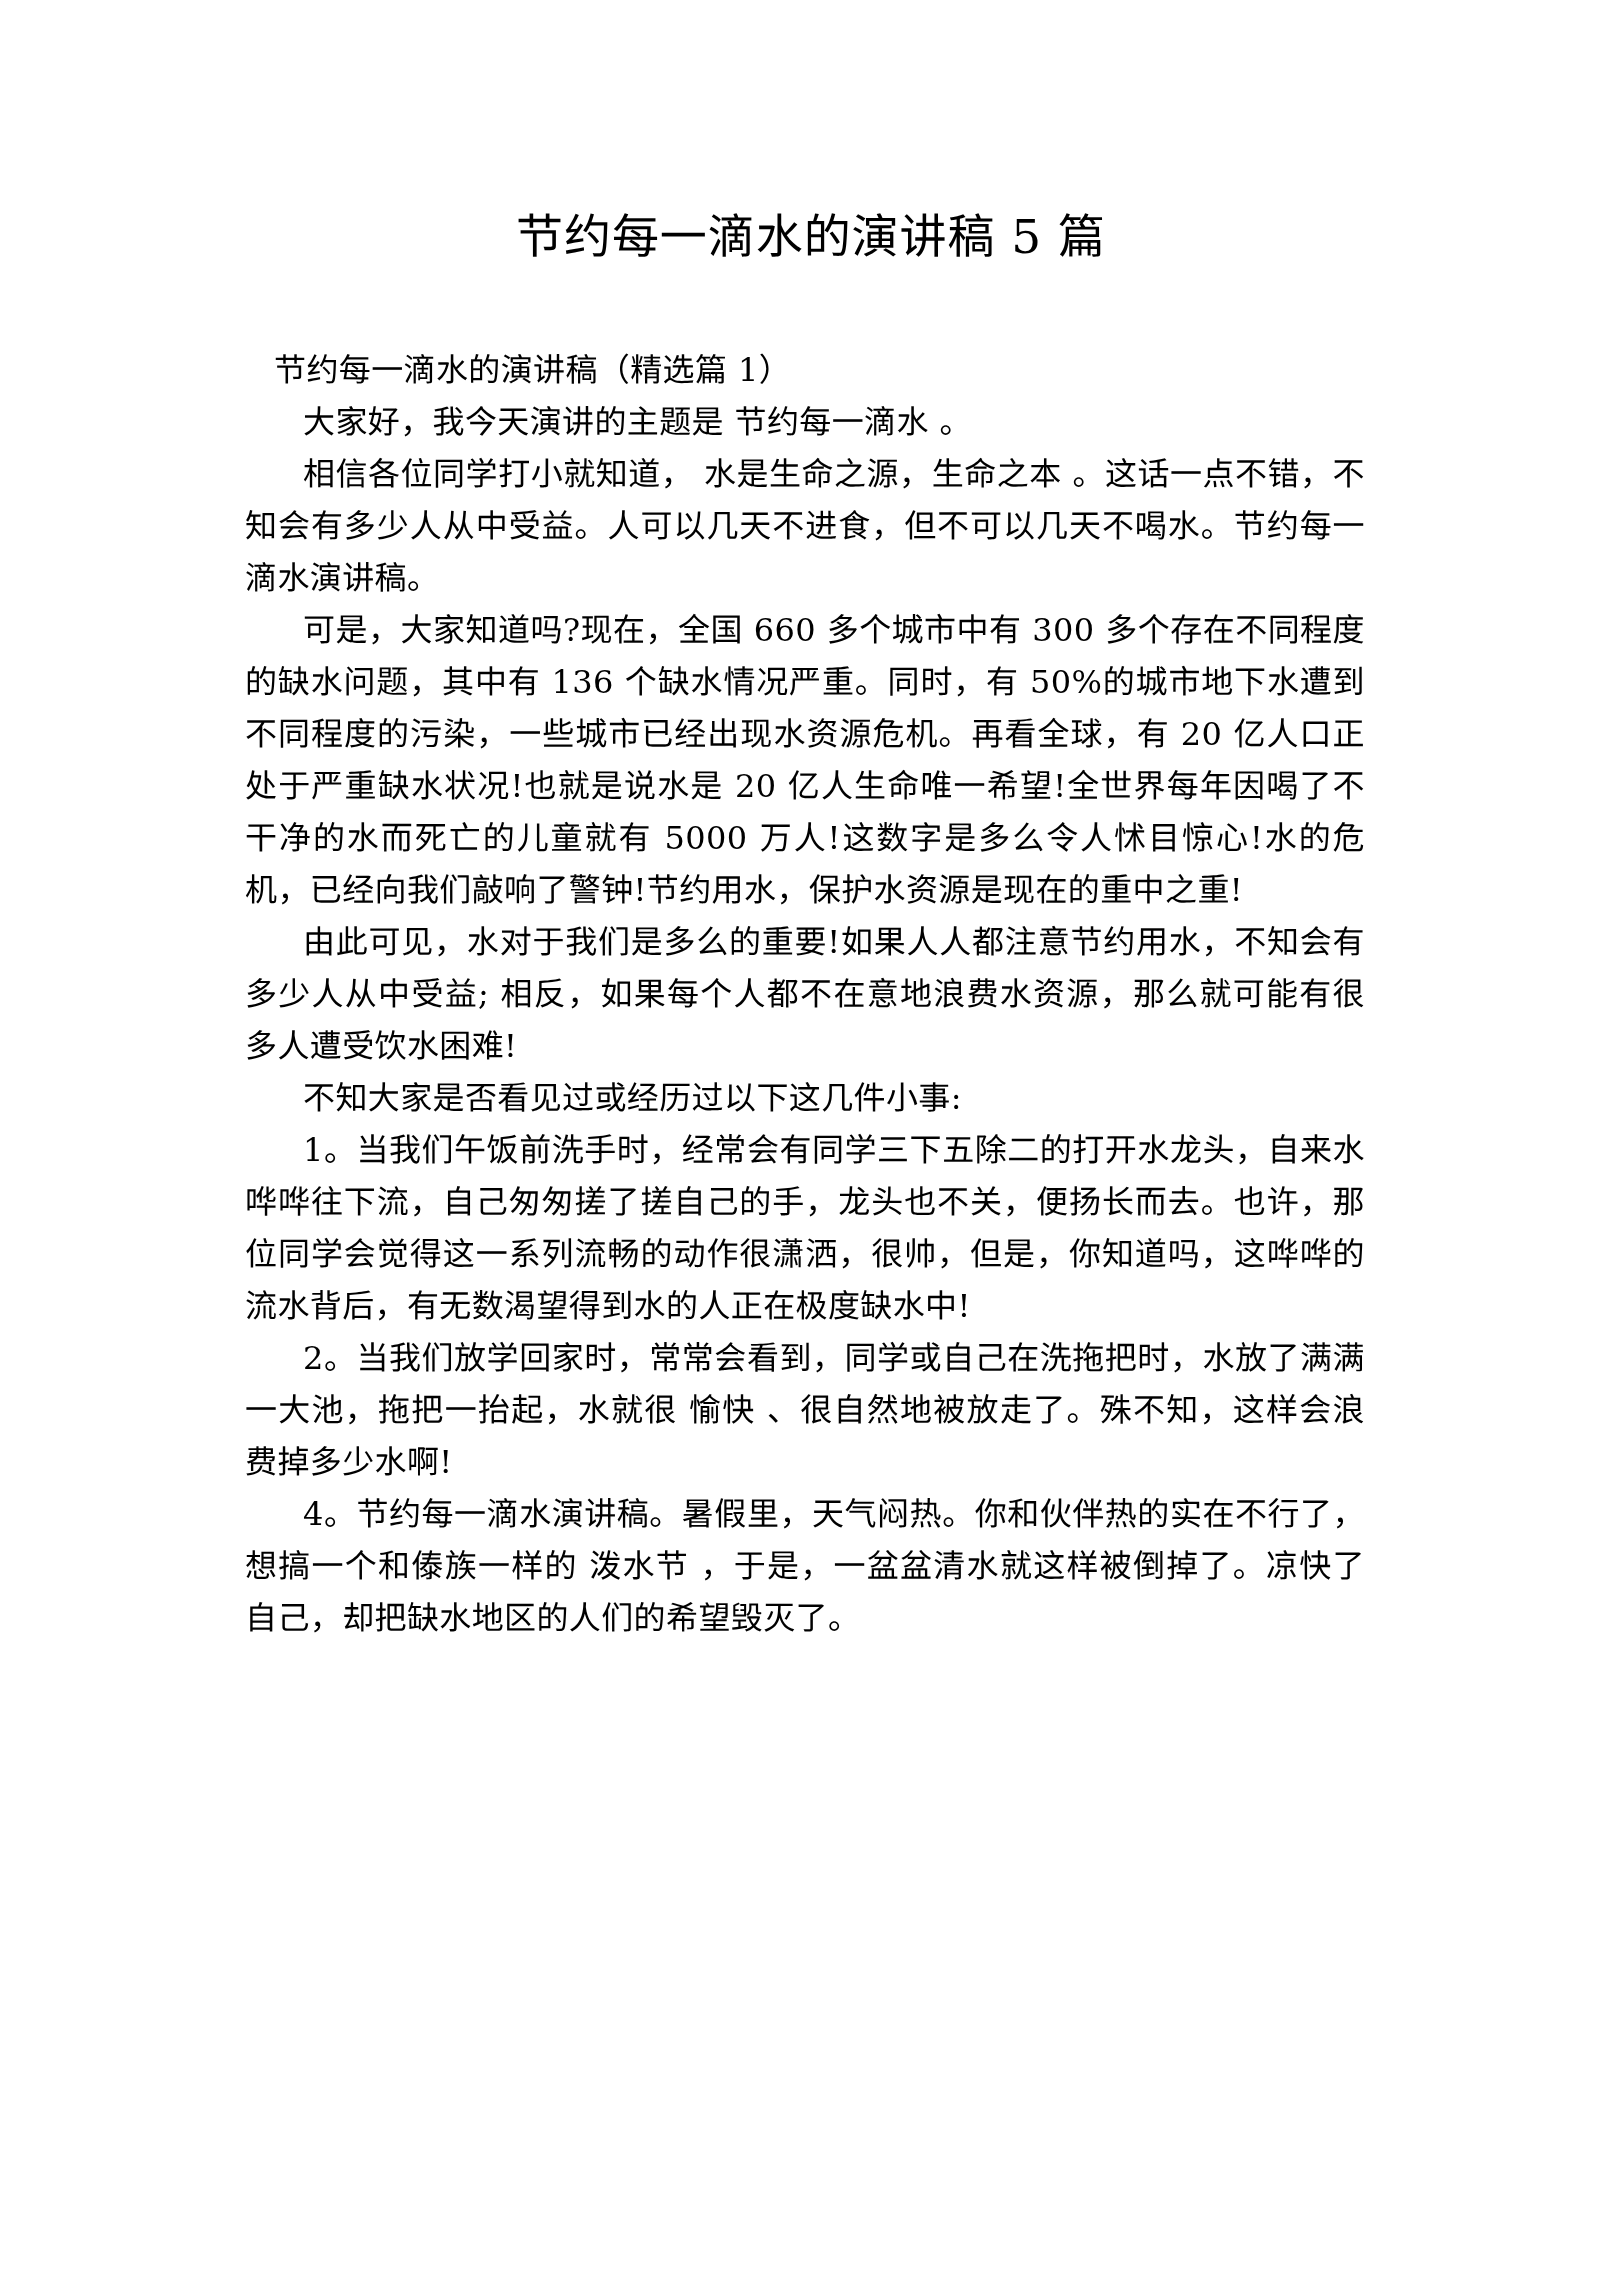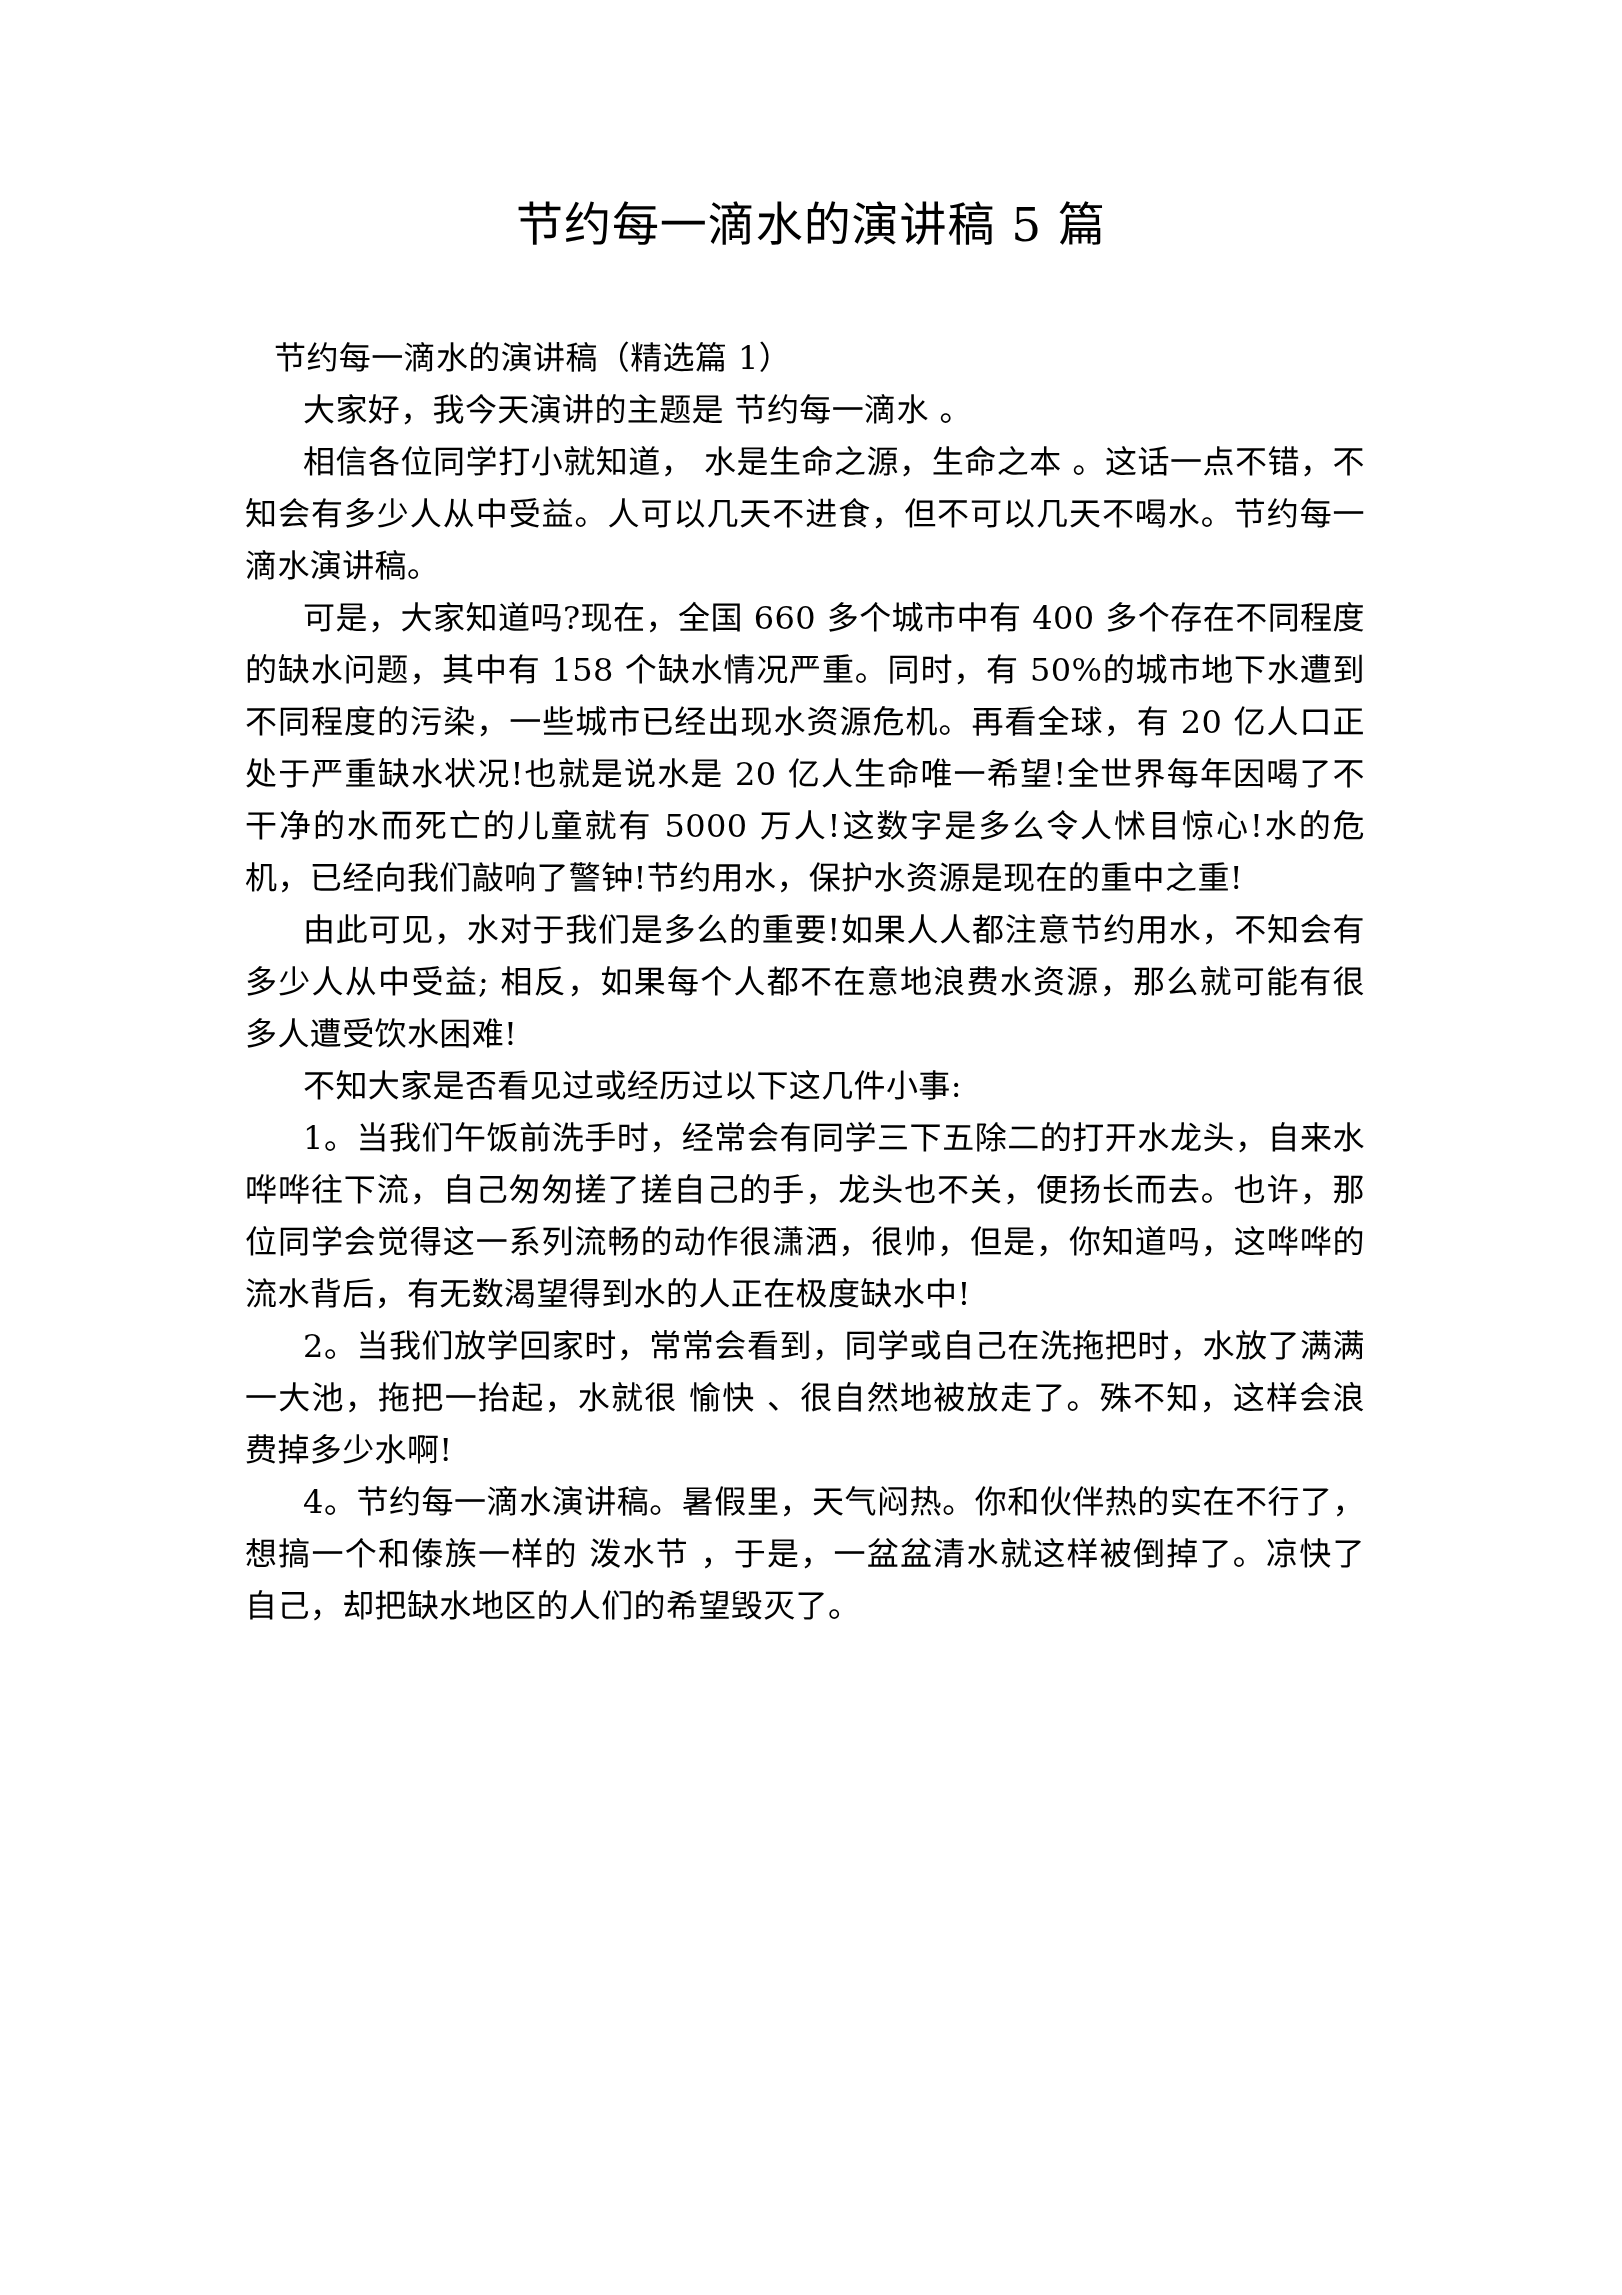--- a/index.html
+++ b/index.html
@@ -28,21 +28,21 @@
     left: 245px;
     top: 0;
     width: 1132px;
   }
 
   .doc-title {
     text-align: center;
     font-size: 47px;
     line-height: 1.25;
     font-weight: normal;
-    margin: 0;
+    margin: 12px;
     padding-top: 196px;
     letter-spacing: 0.02em;
     font-family: "DejaVu Serif", "Liberation Serif", serif;
   }
 
   .body-block {
     margin-top: 77px;
   }
 
   p.para {
@@ -73,21 +73,21 @@
     <h1 class="doc-title">节约每一滴水的演讲稿 5 篇</h1>
 
     <div class="body-block">
 
       <p class="para indent-1">节约每一滴水的演讲稿（精选篇 1）</p>
 
       <p class="para indent-2">大家好，我今天演讲的主题是 节约每一滴水 。</p>
 
       <p class="para indent-2">相信各位同学打小就知道， 水是生命之源，生命之本 。这话一点不错，不知会有多少人从中受益。人可以几天不进食，但不可以几天不喝水。节约每一滴水演讲稿。</p>
 
-      <p class="para indent-2">可是，大家知道吗?现在，全国 660 多个城市中有 400 多个存在不同程度的缺水问题，其中有 158 个缺水情况严重。同时，有 50%的城市地下水遭到不同程度的污染，一些城市已经出现水资源危机。再看全球，有 20 亿人口正处于严重缺水状况!也就是说水是 20 亿人生命唯一希望!全世界每年因喝了不干净的水而死亡的儿童就有 5000 万人!这数字是多么令人怵目惊心!水的危机，已经向我们敲响了警钟!节约用水，保护水资源是现在的重中之重!</p>
+      <p class="para indent-2">可是，大家知道吗?现在，全国 660 多个城市中有 300 多个存在不同程度的缺水问题，其中有 136 个缺水情况严重。同时，有 50%的城市地下水遭到不同程度的污染，一些城市已经出现水资源危机。再看全球，有 20 亿人口正处于严重缺水状况!也就是说水是 20 亿人生命唯一希望!全世界每年因喝了不干净的水而死亡的儿童就有 5000 万人!这数字是多么令人怵目惊心!水的危机，已经向我们敲响了警钟!节约用水，保护水资源是现在的重中之重!</p>
 
       <p class="para indent-2">由此可见，水对于我们是多么的重要!如果人人都注意节约用水，不知会有多少人从中受益; 相反，如果每个人都不在意地浪费水资源，那么就可能有很多人遭受饮水困难!</p>
 
       <p class="para indent-2">不知大家是否看见过或经历过以下这几件小事:</p>
 
       <p class="para indent-2">1。当我们午饭前洗手时，经常会有同学三下五除二的打开水龙头，自来水哗哗往下流，自己匆匆搓了搓自己的手，龙头也不关，便扬长而去。也许，那位同学会觉得这一系列流畅的动作很潇洒，很帅，但是，你知道吗，这哗哗的流水背后，有无数渴望得到水的人正在极度缺水中!</p>
 
       <p class="para indent-2">2。当我们放学回家时，常常会看到，同学或自己在洗拖把时，水放了满满一大池，拖把一抬起，水就很 愉快 、很自然地被放走了。殊不知，这样会浪费掉多少水啊!</p>
 
       <p class="para indent-2">4。节约每一滴水演讲稿。暑假里，天气闷热。你和伙伴热的实在不行了，想搞一个和傣族一样的 泼水节 ，于是，一盆盆清水就这样被倒掉了。凉快了自己，却把缺水地区的人们的希望毁灭了。</p>

